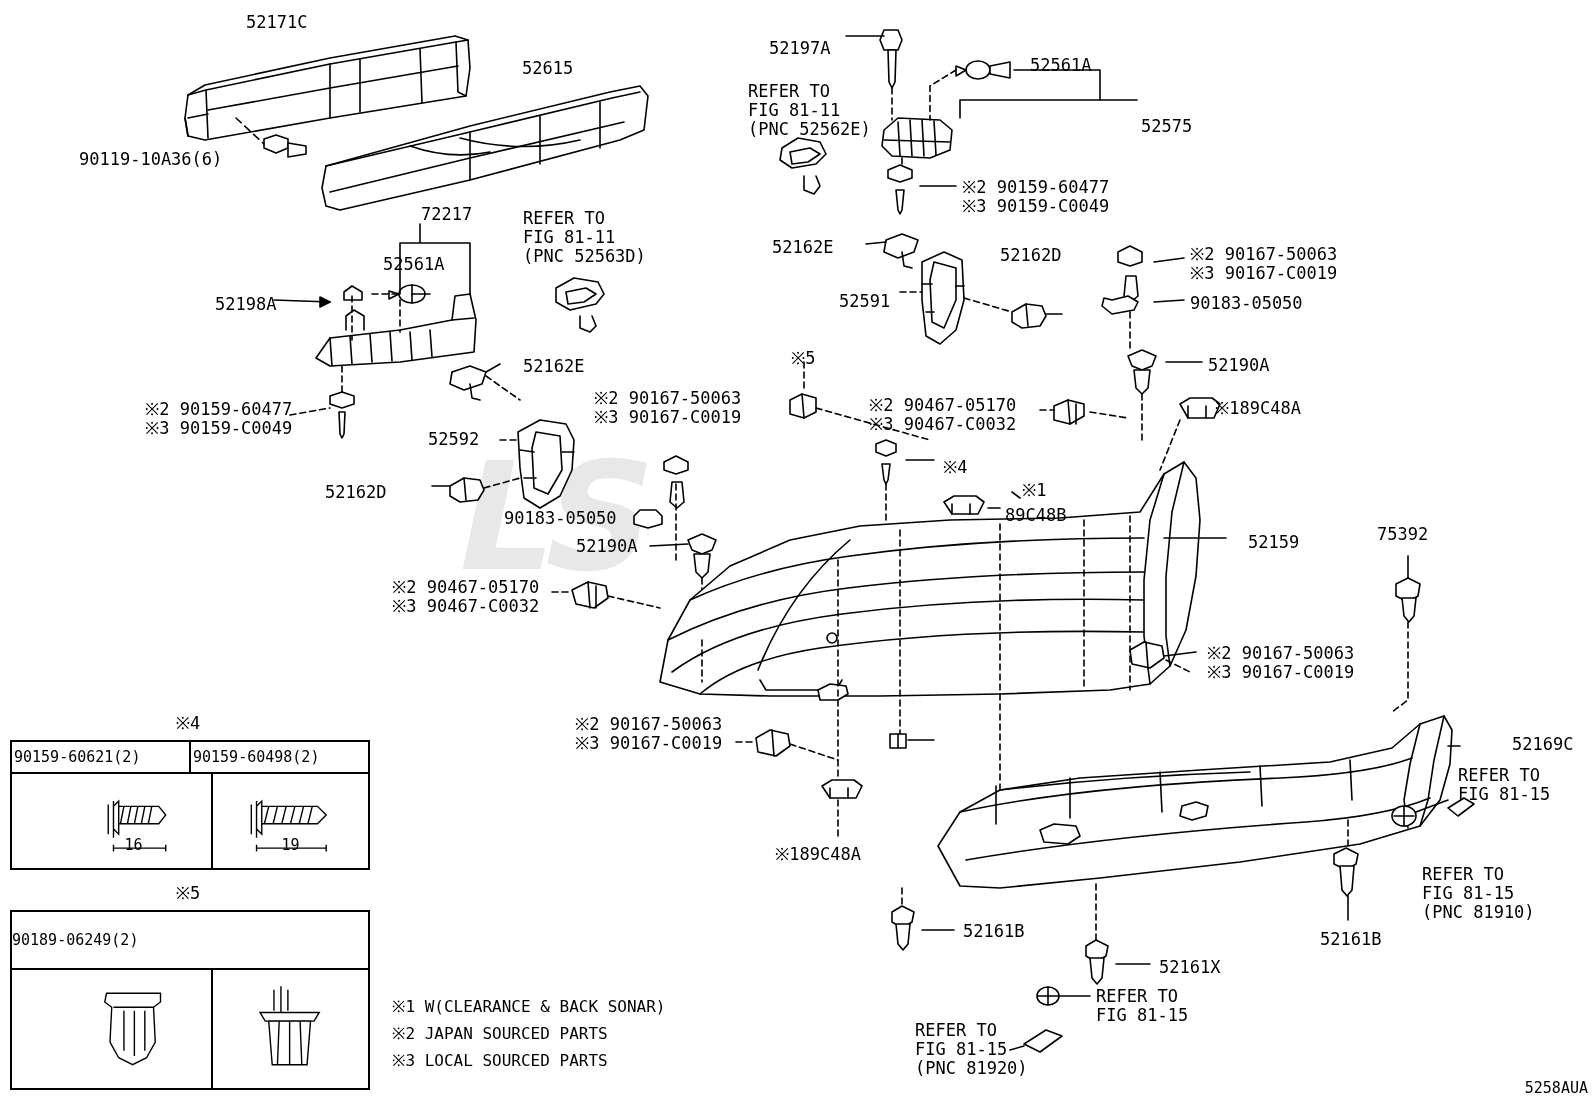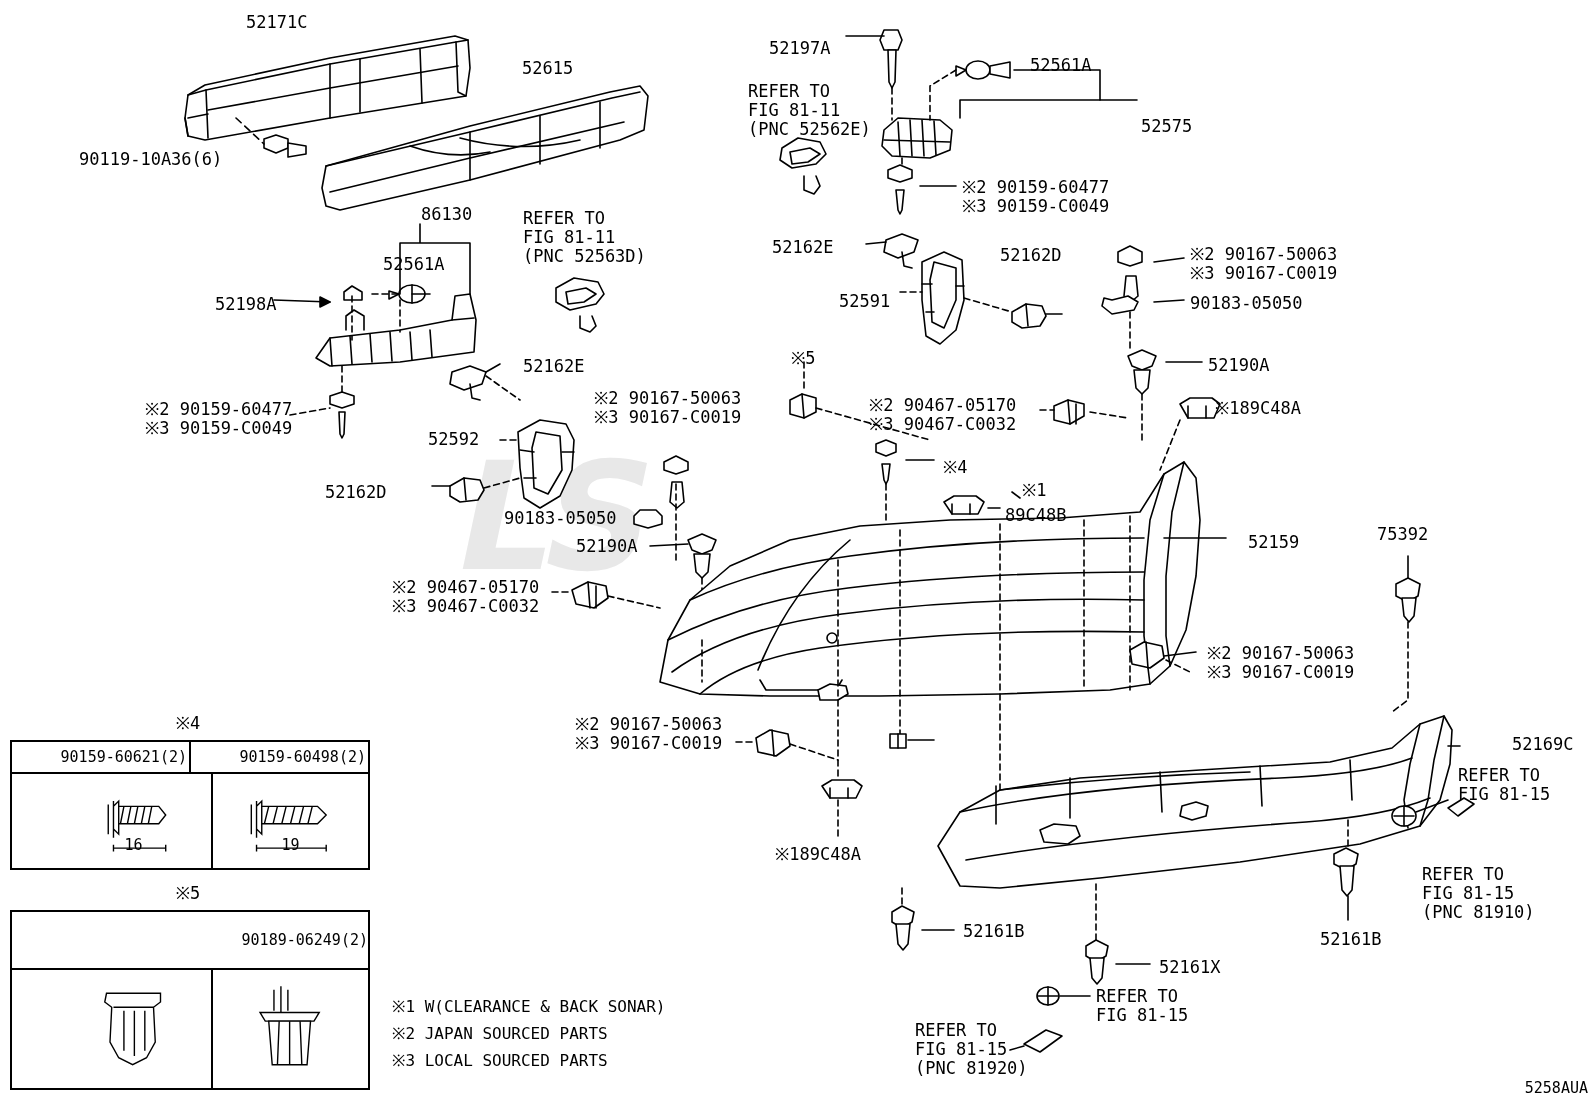--- a/index.html
+++ b/index.html
@@ -4,21 +4,21 @@
 <style>
   html,body{margin:0;padding:0;background:#ffffff;}
   body{width:1592px;height:1099px;position:relative;overflow:hidden;
        font-family:"DejaVu Sans Mono","Liberation Mono",monospace;color:#000;}
   #stage{position:relative;width:1592px;height:1099px;}
   .lbl{position:absolute;font-size:17px;line-height:19px;white-space:pre;letter-spacing:0px;}
   .lbl.c{text-align:center;}
   svg.ov{position:absolute;left:0;top:0;width:1592px;height:1099px;pointer-events:none;}
   .tbl{position:absolute;border:2px solid #000;box-sizing:border-box;}
   .tbl .hdr{display:flex;}
-  .tbl .cell{flex:1;box-sizing:border-box;border-right:2px solid #000;text-align:right;
+  .tbl .cell{flex:1;box-sizing:border-box;border-right:2px solid #000;text-align:left;
              font-size:15px;padding:6px 2px;}
   .tbl .cell:last-child{border-right:none;}
   .tbl .rowline{height:2px;background:#000;}
   .tbl .imgrow{display:flex;padding-left:44px;}
   .tbl .icell{flex:1;box-sizing:border-box;border-right:2px solid #000;height:96px;position:relative;}
   .tbl .icell:last-child{border-right:none;}
   .note{position:absolute;font-size:16px;line-height:24px;white-space:pre;}
   .wm{position:absolute;font-size:150px;font-weight:bold;color:#e8e8e8;
       font-family:"DejaVu Sans","Liberation Sans",sans-serif;
       letter-spacing:-10px;transform:skewX(-12deg);user-select:none;}
@@ -274,21 +274,21 @@
       <path d="M1048 987 l0 18 M1038 996 l20 0"></path>
       <path d="M1060 996 L1090 996"></path>
       <path d="M1024 1044 l22 -14 l16 6 l-22 16 z" fill="#fff"></path>
       <path d="M1010 1050 L1024 1046"></path>
     </g>
   </svg>
 
   <div class="lbl" style="left:246px;top:13px;">52171C</div>
   <div class="lbl" style="left:522px;top:59px;">52615</div>
   <div class="lbl" style="left:79px;top:150px;">90119-10A36(6)</div>
-  <div class="lbl" style="left:421px;top:205px;">86130</div>
+  <div class="lbl" style="left:421px;top:205px;">72217</div>
   <div class="lbl" style="left:523px;top:209px;">REFER TO
 FIG 81-11
 (PNC 52563D)</div>
   <div class="lbl" style="left:383px;top:255px;">52561A</div>
   <div class="lbl" style="left:215px;top:295px;">52198A</div>
   <div class="lbl" style="left:145px;top:400px;">※2 90159-60477
 ※3 90159-C0049</div>
   <div class="lbl" style="left:523px;top:357px;">52162E</div>
   <div class="lbl" style="left:594px;top:389px;">※2 90167-50063
 ※3 90167-C0019</div>

